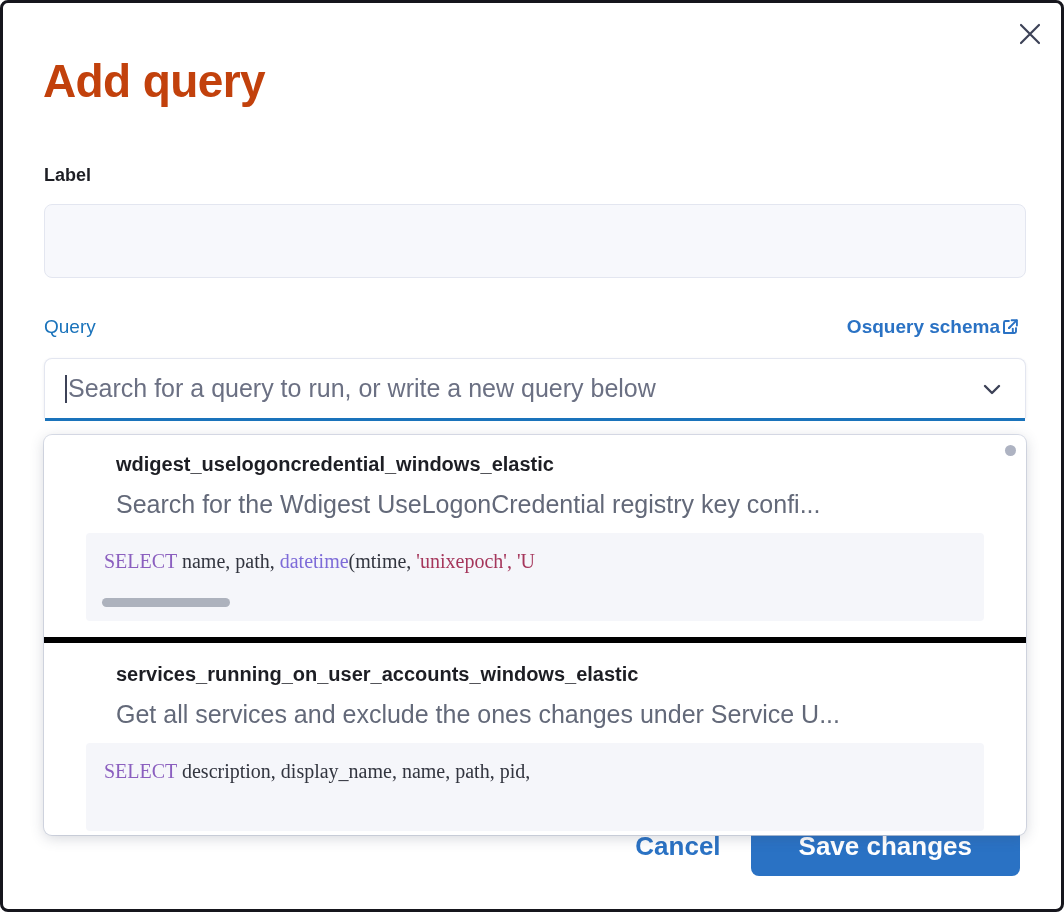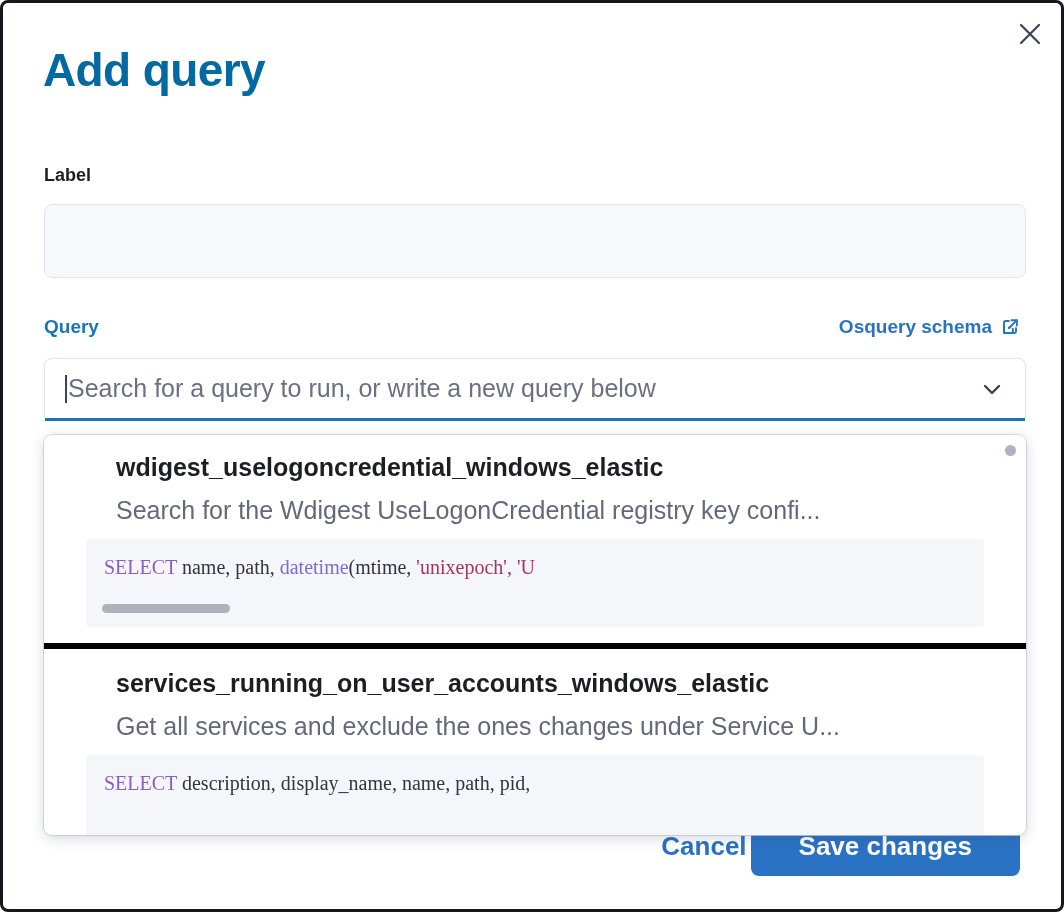--- a/index.html
+++ b/index.html
@@ -22,24 +22,24 @@
   .close-btn {
     position: absolute; top: 11px; right: 11px;
     width: 40px; height: 40px;
     display: flex; align-items: center; justify-content: center;
     background: transparent; border: none; cursor: pointer;
     border-radius: 4px;
   }
   .close-btn svg { display: block; }
   
   .modal-title {
-    position: absolute; left: 40px; top: 44px;
+    position: absolute; left: 40px; top: 55px;
     font-size: 46px; font-weight: 700;
     letter-spacing: -0.6px;
-    color: #0369a1;
+    color: #c2410c;
     line-height: 1;
   }
   
   .field-label {
     position: absolute; left: 41px; top: 162px;
     font-size: 18px; font-weight: 700; color: #1d1e24;
   }
   .label-input {
     position: absolute; left: 41px; top: 201px;
     width: 982px; height: 74px;
@@ -48,25 +48,25 @@
     border-radius: 8px;
     font-family: "Liberation Sans", sans-serif;
     font-size: 19px;
     color: #1d1e24;
     padding: 0 16px;
     outline: none;
   }
   
   .query-label {
     position: absolute; left: 41px; top: 313px;
-    font-size: 19px; font-weight: 700; color: #1a73bb;
+    font-size: 19px; font-weight: 400; color: #1a73bb;
   }
   .schema-link {
     position: absolute; right: 41px; top: 313px;
-    display: flex; align-items: center; gap: 8px;
+    display: flex; align-items: center; 
     font-size: 19px; font-weight: 700; color: #2a72c4;
     text-decoration: none; cursor: pointer;
   }
   .schema-link svg { display: block; }
   
   .combobox {
     position: absolute; left: 41px; top: 355px;
     width: 982px; height: 60px;
     background: #ffffff;
     border: 1px solid #e3e6f0;
@@ -101,21 +101,21 @@
     z-index: 10;
   }
   .dd-scrolldot {
     position: absolute; right: 10px; top: 10px;
     width: 11px; height: 11px; border-radius: 50%;
     background: #aeb3c2;
   }
   .dd-item { padding: 18px 30px 0 72px; position: relative; }
   .dd-item + .dd-item { border-top: 6px solid #000000; margin-top: 16px; padding-top: 20px; }
   .dd-title {
-    font-size: 25px; font-weight: 700; color: #1d1e24;
+    font-size: 20px; font-weight: 700; color: #1d1e24;
     white-space: nowrap; overflow: hidden;
   }
   .dd-desc {
     font-size: 25px; color: #636979; margin-top: 14px;
     white-space: nowrap; overflow: hidden;
   }
   .code-block {
     margin-top: 14px;
     background: #f5f6fa;
     border-radius: 4px;
@@ -137,21 +137,21 @@
   .code-fn { color: #7d6bd8; }
   .code-str { color: #a5365b; }
   .code-scroll {
     position: absolute; left: 16px; bottom: 14px;
     width: 128px; height: 9px;
     background: #adb2bd; border-radius: 5px;
   }
   
   .footer {
     position: absolute; right: 41px; bottom: 33px;
-    display: flex; align-items: center; 
+    display: flex; align-items: center; gap: 26px;
     z-index: 1;
   }
   .btn-cancel {
     background: none; border: none; cursor: pointer;
     font-family: "Liberation Sans", sans-serif;
     font-size: 26px; font-weight: 700; color: #2a72c4;
     padding: 10px 4px;
   }
   .btn-save {
     background: #2a72c4; border: none; cursor: pointer;

